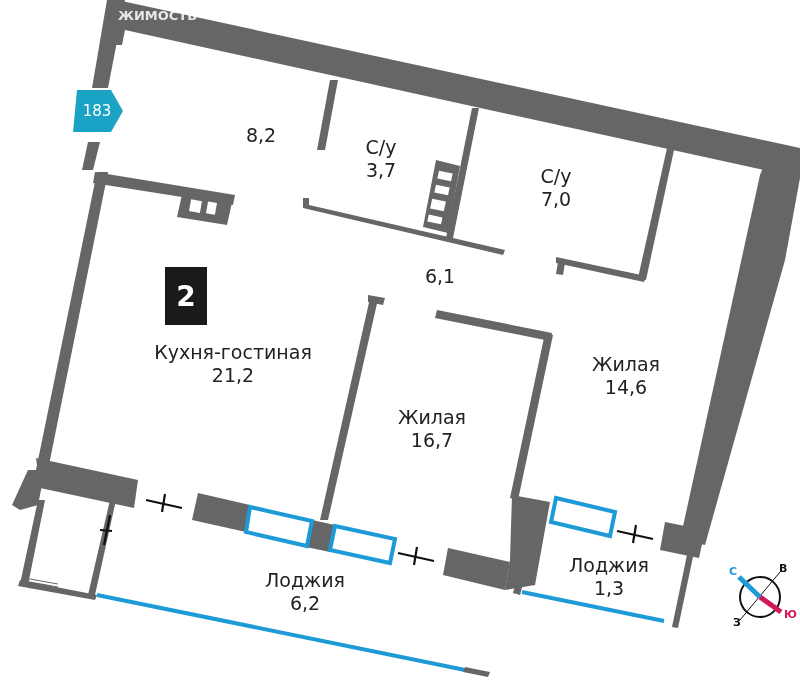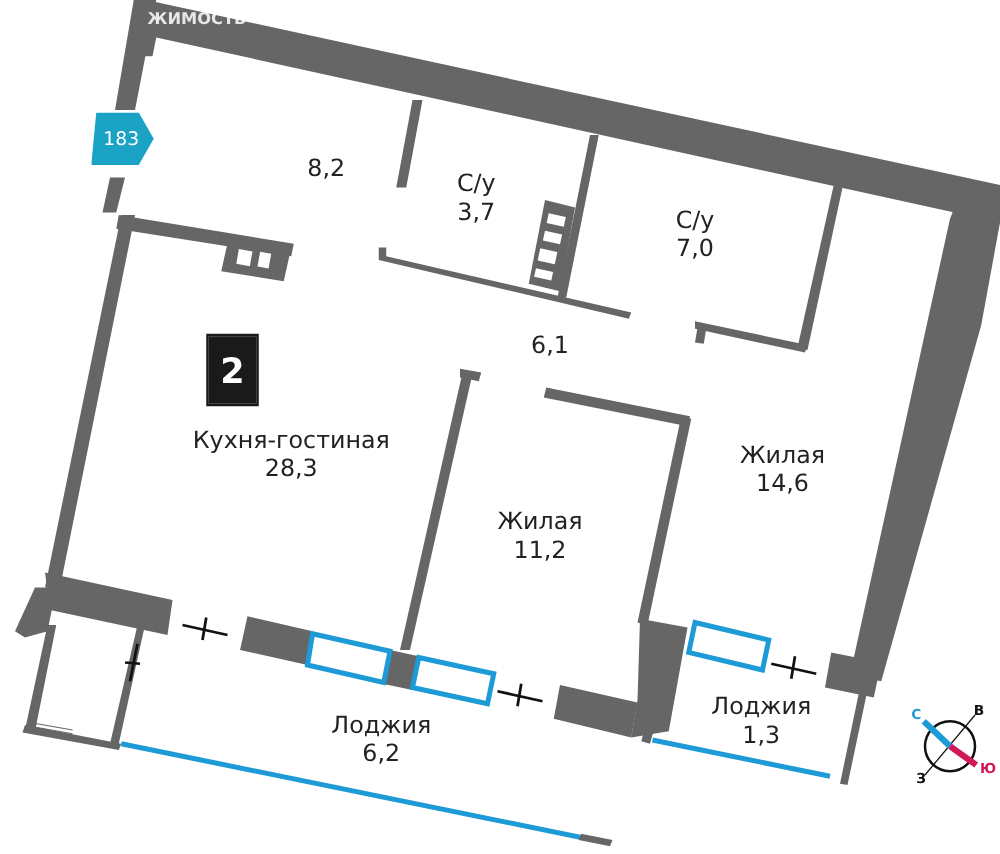--- a/index.html
+++ b/index.html
@@ -129,25 +129,25 @@
 </div>
 <div class="lbl" style="left:556px;top:165px;">
   <div>С/у</div>
   <div>7,0</div>
 </div>
 <div class="lbl" style="left:440px;top:265px;">
   <div>6,1</div>
 </div>
 <div class="lbl" style="left:233px;top:341px;">
   <div>Кухня-гостиная</div>
-  <div>28,3</div>
+  <div>21,2</div>
 </div>
 <div class="lbl" style="left:432px;top:406px;">
   <div>Жилая</div>
-  <div>11,2</div>
+  <div>16,7</div>
 </div>
 <div class="lbl" style="left:626px;top:353px;">
   <div>Жилая</div>
   <div>14,6</div>
 </div>
 <div class="lbl" style="left:305px;top:569px;">
   <div>Лоджия</div>
   <div>6,2</div>
 </div>
 <div class="lbl" style="left:609px;top:554px;">

